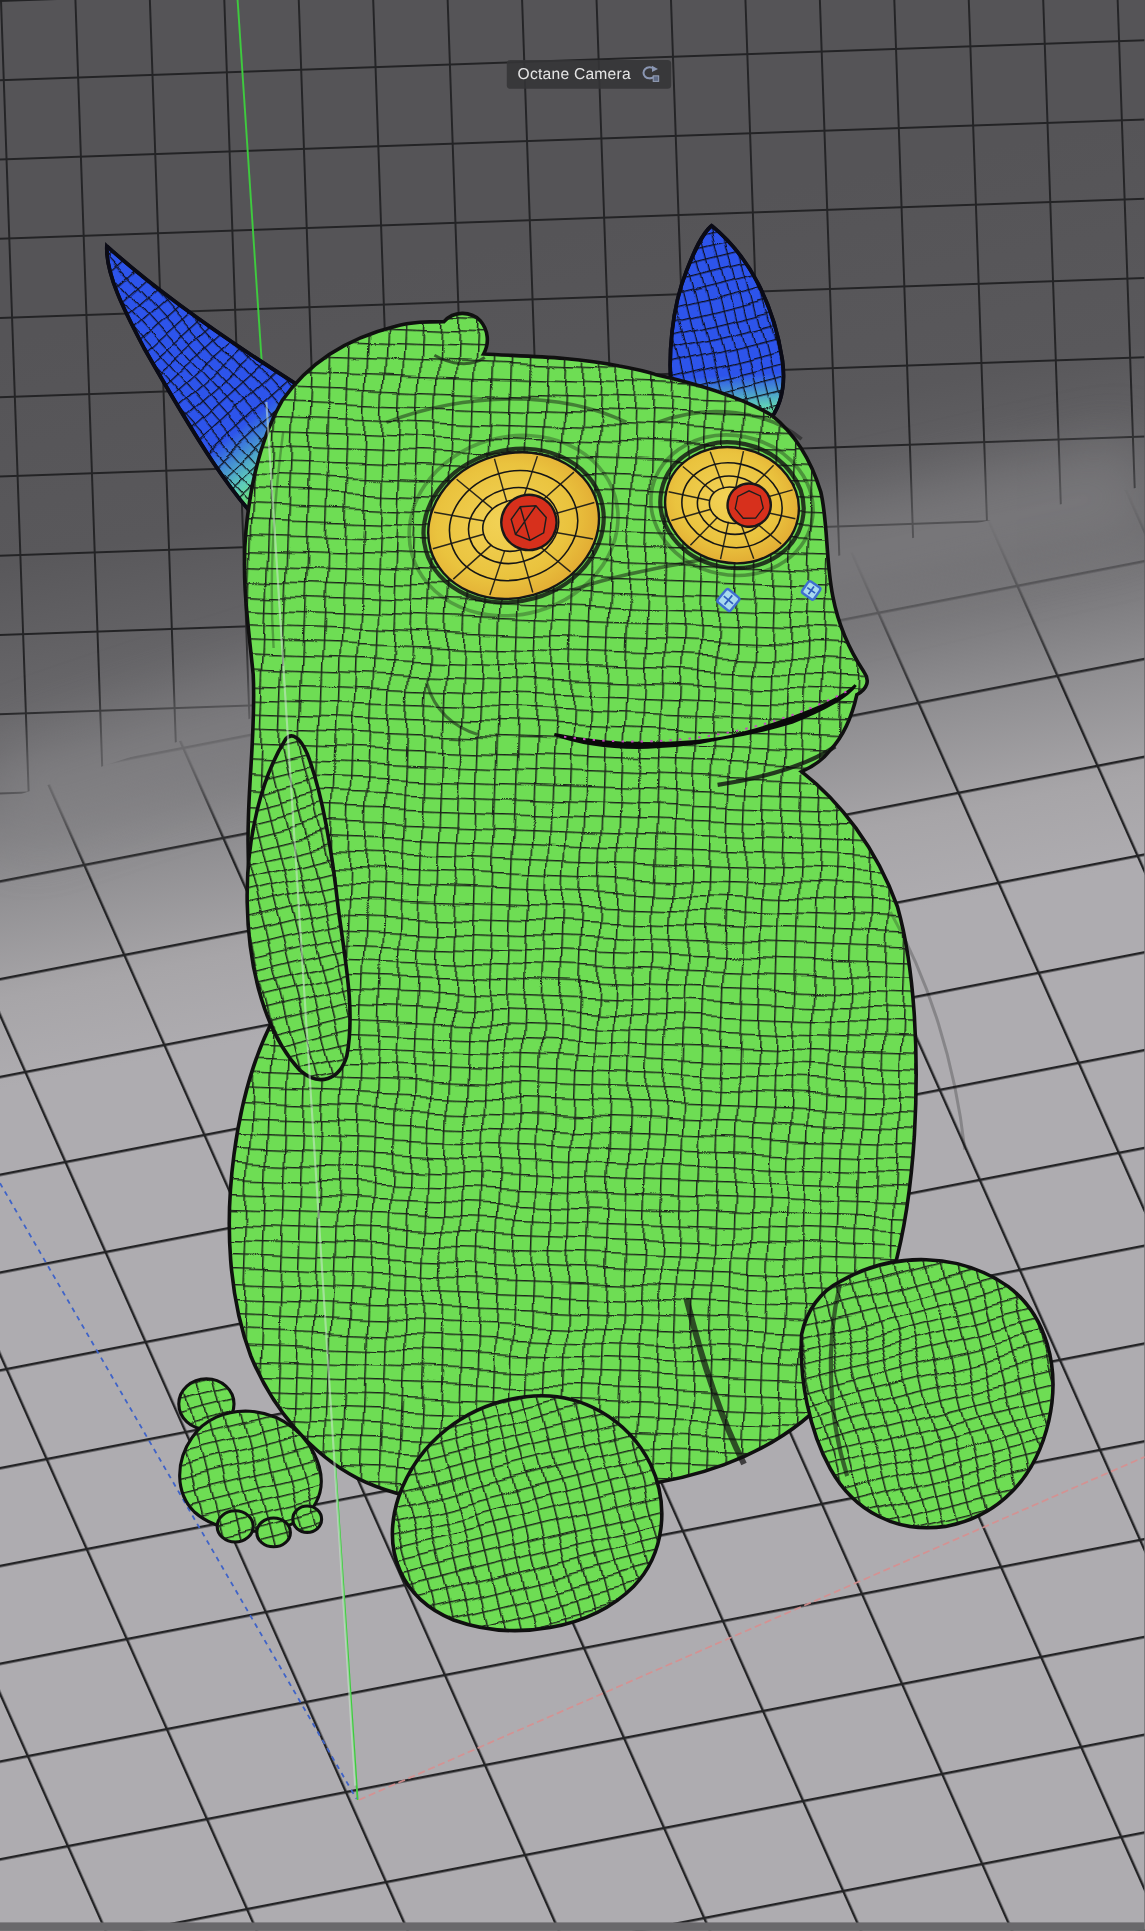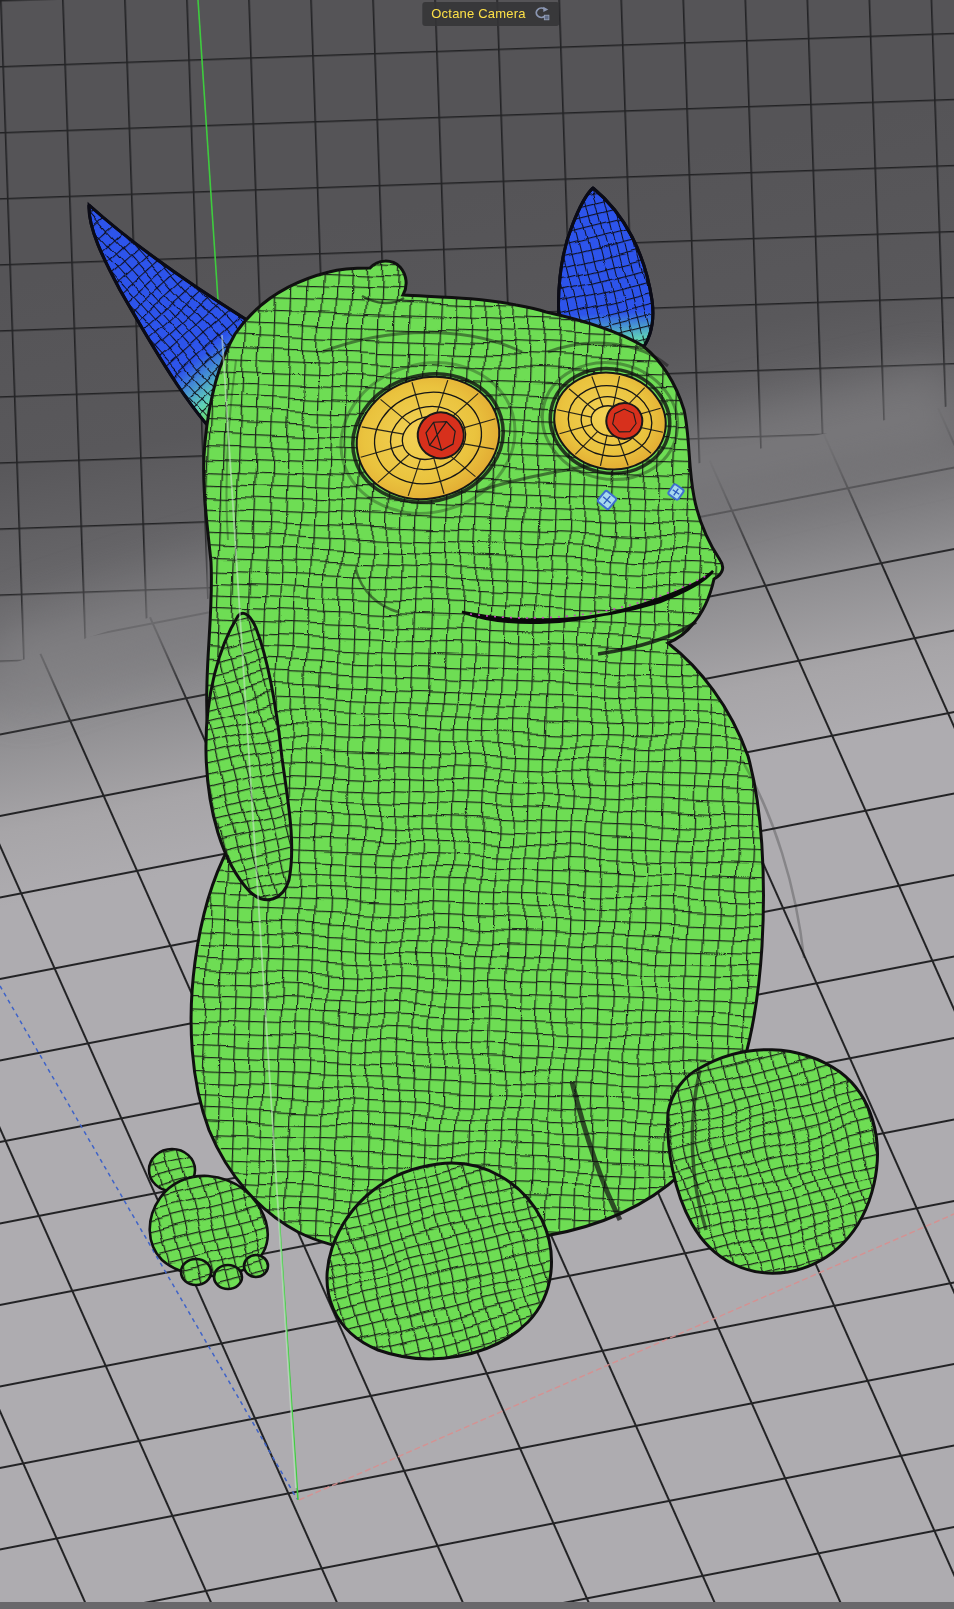--- a/index.html
+++ b/index.html
@@ -286,21 +286,21 @@
                C700,584 664,598 630,608 C570,626 505,628 462,612 Z" fill="#0a0a0a" stroke="#0a0a0a" stroke-width="2.5"></path>
       <path d="M470,614 C560,626 640,610 706,576" fill="none" stroke="#c845c2" stroke-width="1.6" stroke-dasharray="2 6"></path>
     </g>
   </g>
 
   <line x1="222" y1="335" x2="296" y2="1488" stroke="rgba(205,230,210,0.55)" stroke-width="1.8"></line>
 
   <rect x="0" y="1602" width="954" height="7" fill="#69686b"></rect>
 </svg>
 
-<div class="cam-label" style="background: rgba(52, 52, 55, 0.88); color: #fde047;">
+<div class="cam-label" style="background: rgba(52, 52, 55, 0.88); color: #e5e5e5; margin-top: 48px;">
   <span class="txt">Octane Camera</span>
   <svg width="19" height="15" viewBox="0 0 19 15">
     <path d="M13.5,3.2 A5.2,4.6 0 1 0 13.5,10.2" fill="none" stroke="#8a96b2" stroke-width="1.7"></path>
     <path d="M12,0.8 L17,3.4 L12,6 Z" fill="#8a96b2"></path>
     <rect x="13" y="9.2" width="4.6" height="4.6" fill="#5f6b85" stroke="#9aa5bd" stroke-width="0.8"></rect>
   </svg>
 </div>
 </div>
 
 </body></html>

